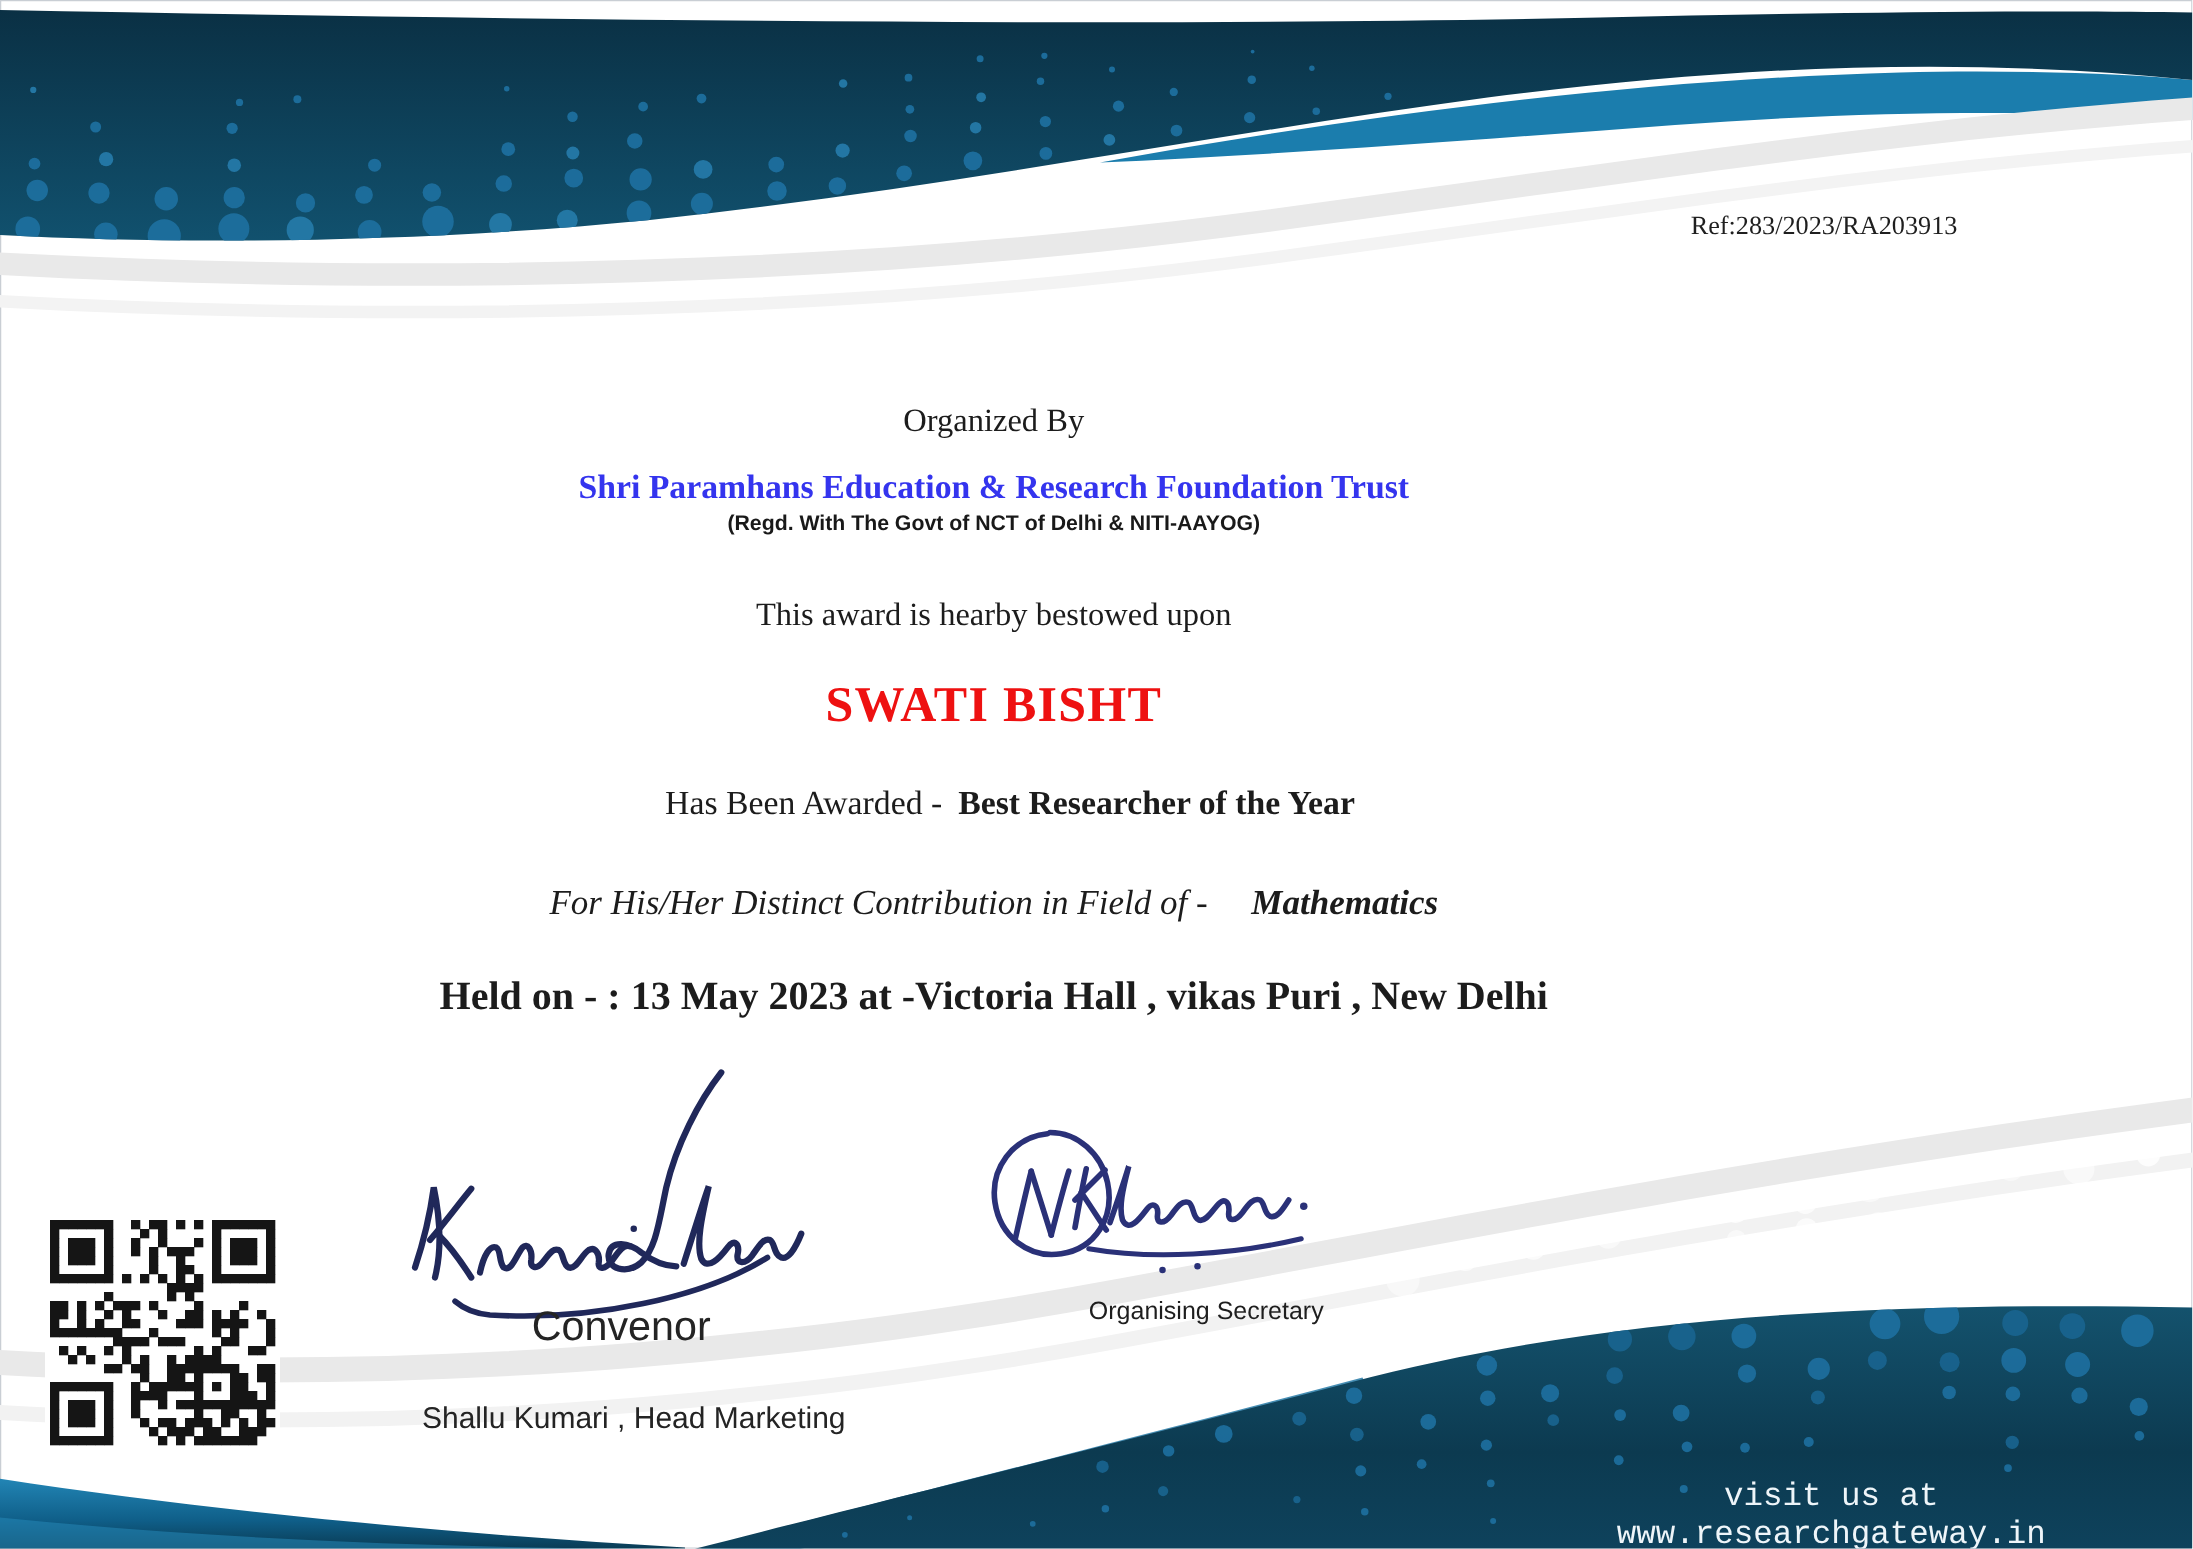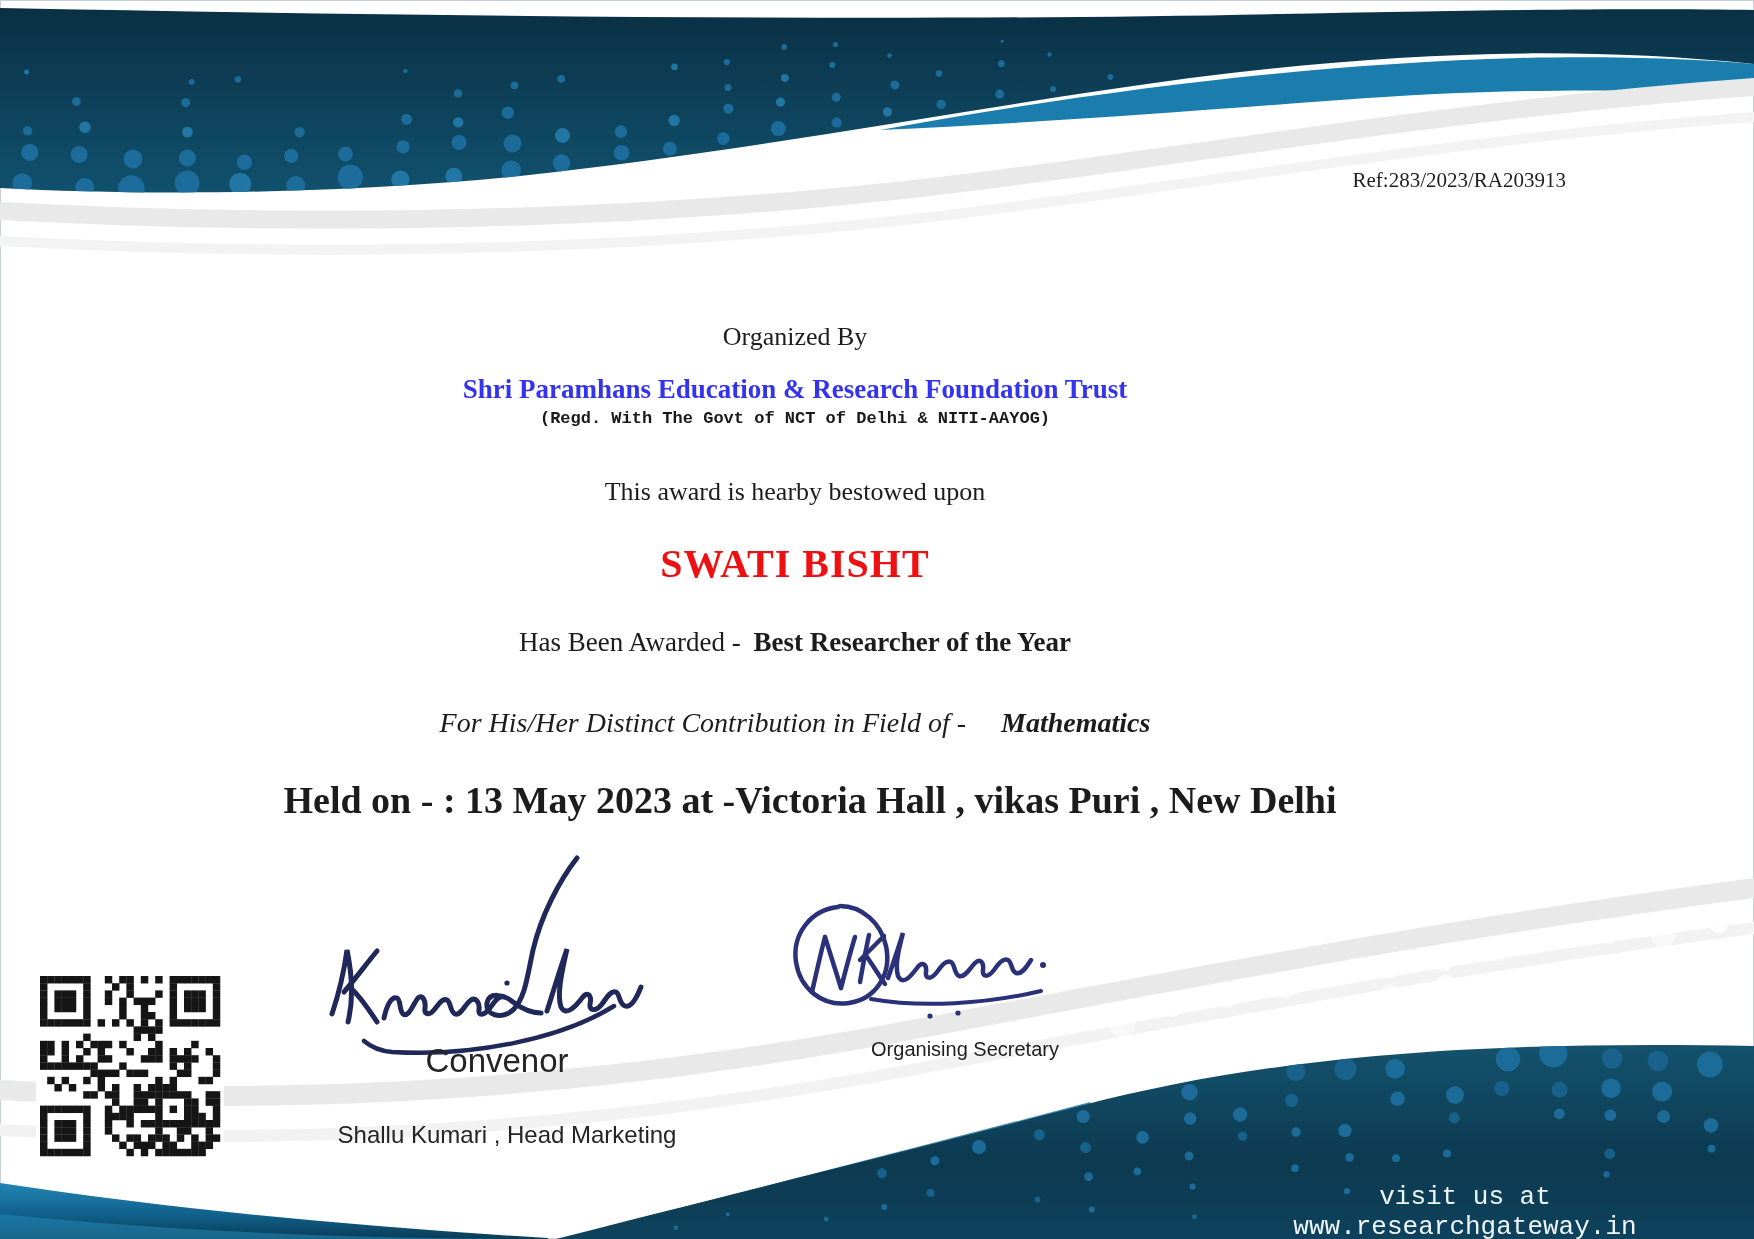--- a/index.html
+++ b/index.html
@@ -5,28 +5,28 @@
   html,body{margin:0;padding:0;background:#fff;}
   .stage{position:relative;width:1754px;height:1239px;background:#fff;overflow:hidden;
          font-family:"Liberation Serif",serif;box-shadow:inset 0 0 0 1px #c9ced4;}
   .stage svg.decor{position:absolute;left:0;top:0;pointer-events:none;}
   .ref{position:absolute;top:168px;right:188px;font-size:21px;color:#1f1f1f;}
   .content{position:absolute;left:0;top:0;width:1590px;height:100%;}
   .line{position:absolute;width:100%;text-align:center;color:#1c1c1c;}
   .title{top:248px;font-family:"Liberation Sans",sans-serif;font-size:39px;letter-spacing:.6px;color:#151515;}
   .organized{top:322px;font-size:26px;}
   .org{top:374px;font-size:27px;font-weight:bold;color:#3434ee;}
-  .regd{top:409px;font-family:Liberation Mono, monospace;font-size:17px;font-weight:bold;color:#191919;}
+  .regd{top:409px;font-family:Liberation Sans, sans-serif;font-size:17px;font-weight:bold;color:#191919;}
   .bestowed{top:477px;font-size:26px;}
   .recipient{top:540px;font-size:40px;font-weight:bold;color:#ee1111;letter-spacing:1px;}
-  .award{top:627px;font-size:27px;}
+  .award{top:627px;font-size:27px;padding-left:13px;}
   .award b{margin-left:6px;}
   .contribution{top:707px;font-size:28px;font-style:italic;}
   .contribution b{margin-left:28px;}
-  .held{top:778px;font-size:38px;font-weight:bold;padding-left:15px;}
+  .held{top:778px;font-size:32px;font-weight:bold;}
   .convenor-role{position:absolute;left:322px;top:1042px;width:350px;text-align:center;
       font-family:"Liberation Sans",sans-serif;font-size:33px;color:#242424;}
   .convenor-detail{position:absolute;left:292px;top:1097px;width:430px;text-align:center;
       font-family:"Liberation Sans",sans-serif;font-size:24px;color:#242424;margin-top:24px;}
   .secretary-role{position:absolute;left:795px;top:1038px;width:340px;text-align:center;
       font-family:"Liberation Sans",sans-serif;font-size:20px;color:#1e1e1e;}
   .visit{position:absolute;left:1205px;top:1182px;width:520px;text-align:center;
       font-family:Liberation Mono, monospace;font-size:26px;color:#eef5f9;}
 </style>
 </head>

